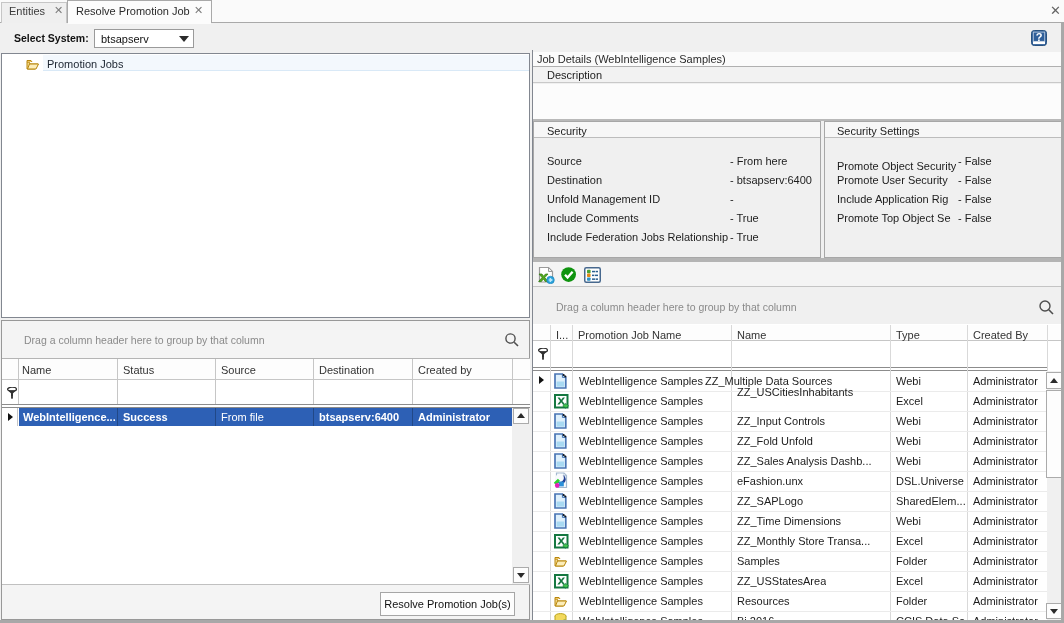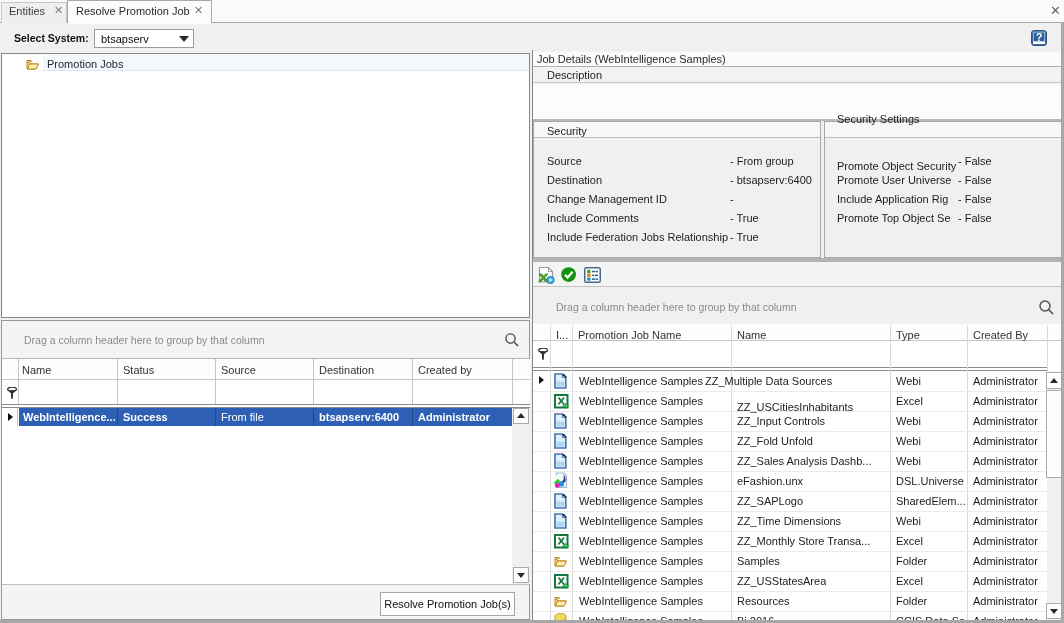--- a/index.html
+++ b/index.html
@@ -115,34 +115,34 @@
 <div class="abs" style="left:533px;top:66px;width:529px;height:17px;background:#f2f2f2;border-top:1px solid #b0b0b0;border-bottom:1px solid #c9c9c9"></div>
 <div class="abs tx" style="left:547px;top:69px;color:#1c1c1c">Description</div>
 <div class="abs" style="left:533px;top:84px;width:529px;height:35px;background:#fcfcfc"></div>
 <div class="abs" style="left:533px;top:119px;width:529px;height:2px;background:#b9b9b9"></div>
 
 <div class="abs" style="left:533px;top:121px;width:288px;height:137px;background:#f0f0f0;border:1px solid #a7a7a7"></div>
 <div class="abs" style="left:534px;top:122px;width:286px;height:16px;background:#f7f7f7;border-bottom:1px solid #bdbdbd"></div>
 <div class="abs tx" style="left:547px;top:125px;color:#1c1c1c">Security</div>
 <div class="abs tx" style="left:547px;top:155px;color:#1c1c1c">Source</div>
 <div class="abs tx" style="left:547px;top:174px;color:#1c1c1c">Destination</div>
-<div class="abs tx" style="left:547px;top:193px;color:#1c1c1c">Change Management ID</div>
+<div class="abs tx" style="left:547px;top:193px;color:#1c1c1c">Unfold Management ID</div>
 <div class="abs tx" style="left:547px;top:212px;color:#1c1c1c">Include Comments</div>
 <div class="abs tx" style="left:547px;top:231px;color:#1c1c1c">Include Federation Jobs Relationship</div>
-<div class="abs tx" style="left:730px;top:155px;color:#1c1c1c">- From group</div>
+<div class="abs tx" style="left:730px;top:155px;color:#1c1c1c">- From here</div>
 <div class="abs tx" style="left:730px;top:174px;color:#1c1c1c">- btsapserv:6400</div>
 <div class="abs tx" style="left:730px;top:193px;color:#1c1c1c">-</div>
 <div class="abs tx" style="left:730px;top:212px;color:#1c1c1c">- True</div>
 <div class="abs tx" style="left:730px;top:231px;color:#1c1c1c">- True</div>
 
 <div class="abs" style="left:824px;top:121px;width:238px;height:137px;background:#f0f0f0;border:1px solid #a7a7a7"></div>
 <div class="abs" style="left:825px;top:122px;width:236px;height:16px;background:#f7f7f7;border-bottom:1px solid #bdbdbd"></div>
-<div class="abs tx" style="left:837px;top:113px;color:#1c1c1c">Security Settings</div>
+<div class="abs tx" style="left:837px;top:125px;color:#1c1c1c">Security Settings</div>
 <div class="abs tx" style="left:837px;top:160px;color:#1c1c1c">Promote Object Security</div>
-<div class="abs tx" style="left:837px;top:174px;color:#1c1c1c">Promote User Universe</div>
+<div class="abs tx" style="left:837px;top:174px;color:#1c1c1c">Promote User Security</div>
 <div class="abs tx" style="left:837px;top:193px;color:#1c1c1c">Include Application Rig</div>
 <div class="abs tx" style="left:837px;top:212px;color:#1c1c1c">Promote Top Object Se</div>
 <div class="abs tx" style="left:958px;top:155px;color:#1c1c1c">- False</div>
 <div class="abs tx" style="left:958px;top:174px;color:#1c1c1c">- False</div>
 <div class="abs tx" style="left:958px;top:193px;color:#1c1c1c">- False</div>
 <div class="abs tx" style="left:958px;top:212px;color:#1c1c1c">- False</div>
 
 <div class="abs" style="left:533px;top:258px;width:529px;height:4px;background:#b4b4b4"></div>
 
 <div class="abs" style="left:533px;top:262px;width:529px;height:25px;background:#f4f4f4;border-bottom:1px solid #c4c4c4"></div>
@@ -270,21 +270,21 @@
     </svg></div>
 <div class="abs tx" style="left:579px;top:375px">WebIntelligence Samples</div>
 <div class="abs tx" style="left:705px;top:375px">ZZ_Multiple Data Sources</div>
 <div class="abs tx" style="left:896px;top:375px">Webi</div>
 <div class="abs tx" style="left:973px;top:375px">Administrator</div>
 
 <div class="abs" style="left:554px;top:394px"><svg width="15" height="15">
       <use href="#xlico"></use>
     </svg></div>
 <div class="abs tx" style="left:579px;top:395px">WebIntelligence Samples</div>
-<div class="abs tx" style="left:737px;top:401px">ZZ_USCitiesInhabitants</div>
+<div class="abs tx" style="left:737px;top:386px">ZZ_USCitiesInhabitants</div>
 <div class="abs tx" style="left:896px;top:395px">Excel</div>
 <div class="abs tx" style="left:973px;top:395px">Administrator</div>
 
 <div class="abs" style="left:554px;top:413px"><svg width="13" height="16">
       <use href="#docico"></use>
     </svg></div>
 <div class="abs tx" style="left:579px;top:415px">WebIntelligence Samples</div>
 <div class="abs tx" style="left:737px;top:415px">ZZ_Input Controls</div>
 <div class="abs tx" style="left:896px;top:415px">Webi</div>
 <div class="abs tx" style="left:973px;top:415px">Administrator</div>

